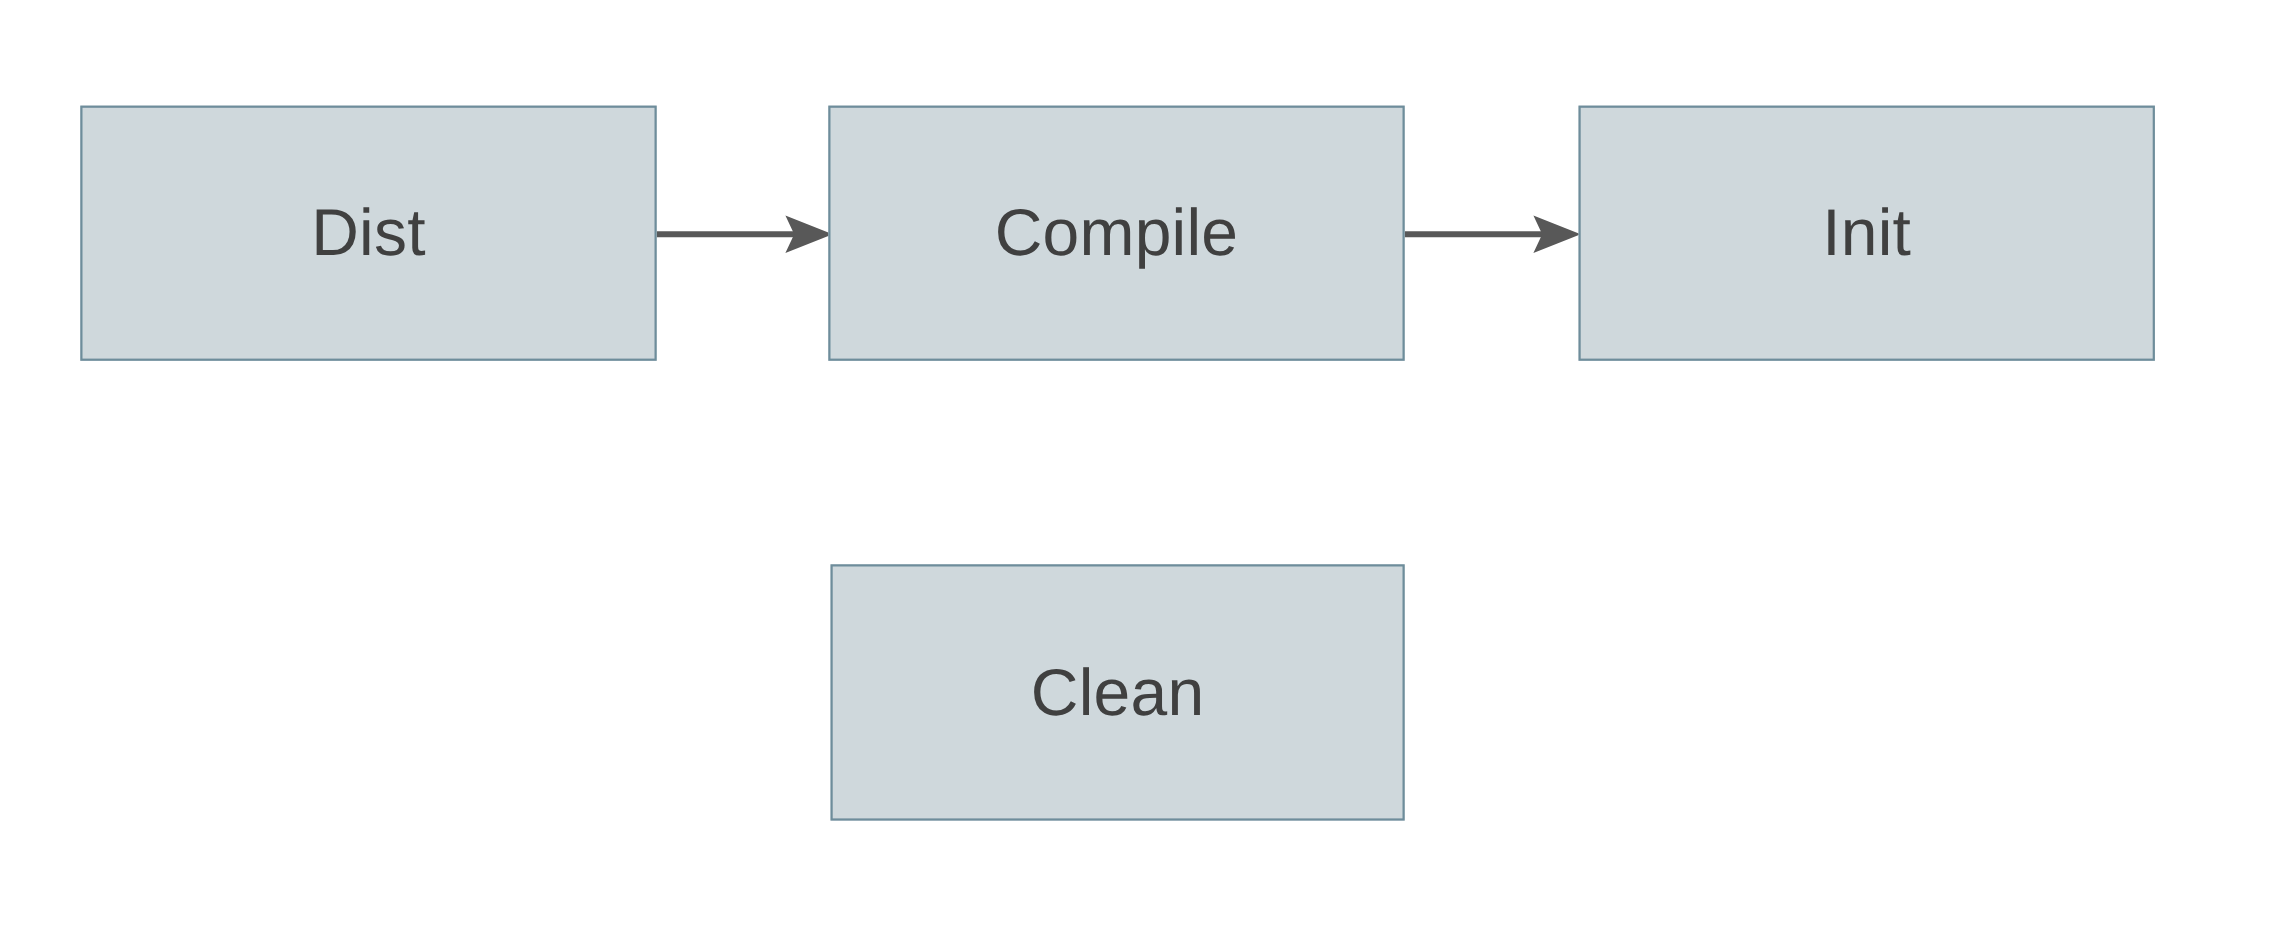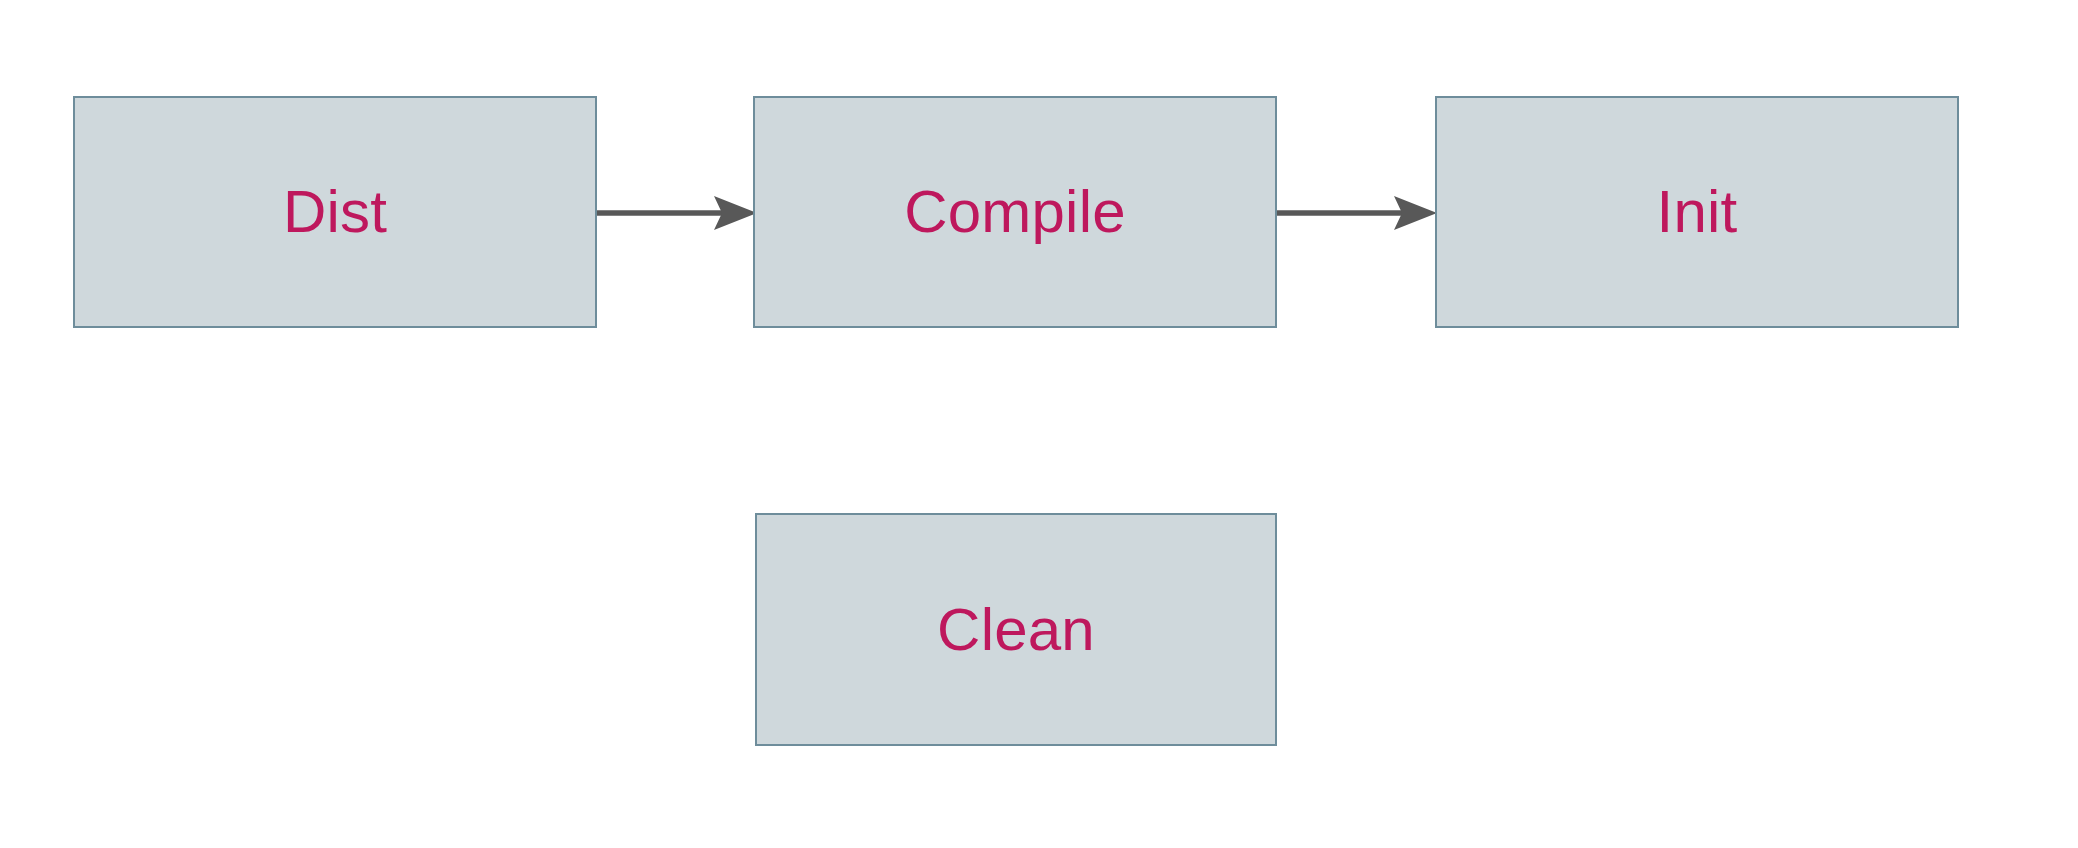--- a/index.html
+++ b/index.html
@@ -33,21 +33,21 @@
     border: 2px solid #6e8d9b;
     display: flex;
     align-items: center;
     justify-content: center;
   }
   .node-label {
     font-family: "Liberation Sans", sans-serif;
     font-size: 60px;
     font-weight: 300;
     line-height: 1;
-    color: #be185d;
+    color: #404040;
     letter-spacing: 0.2px;
     white-space: nowrap;
     -webkit-font-smoothing: antialiased;
   }
   
   #node-dist    { left: 73px;  top: 96px;  width: 524px; height: 232px; }
   #node-compile { left: 753px; top: 96px;  width: 524px; height: 232px; }
   #node-init    { left: 1435px;top: 96px;  width: 524px; height: 232px; }
   #node-clean   { left: 755px; top: 513px; width: 522px; height: 233px; justify-content: center; }
 </style>

